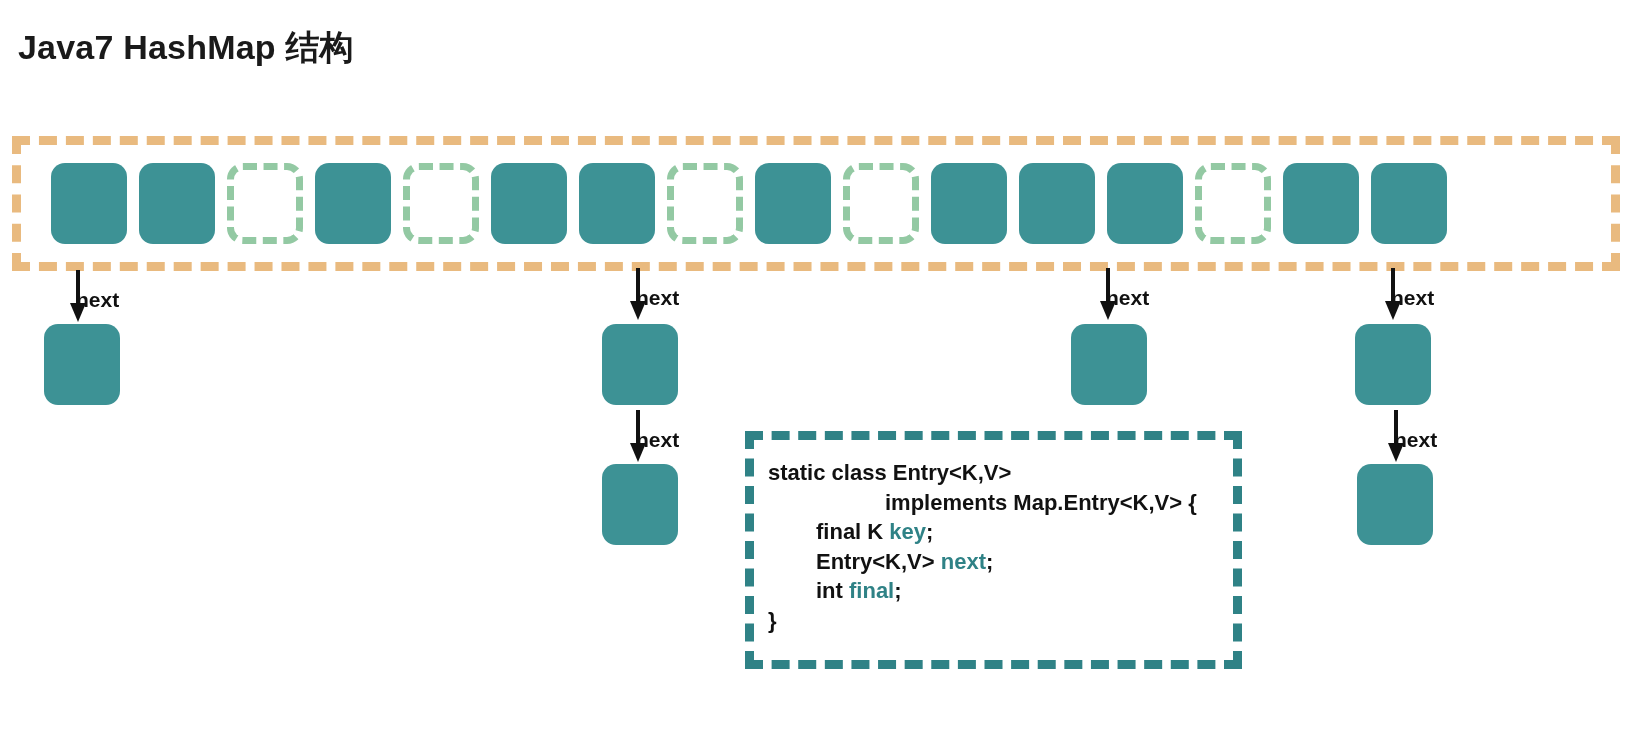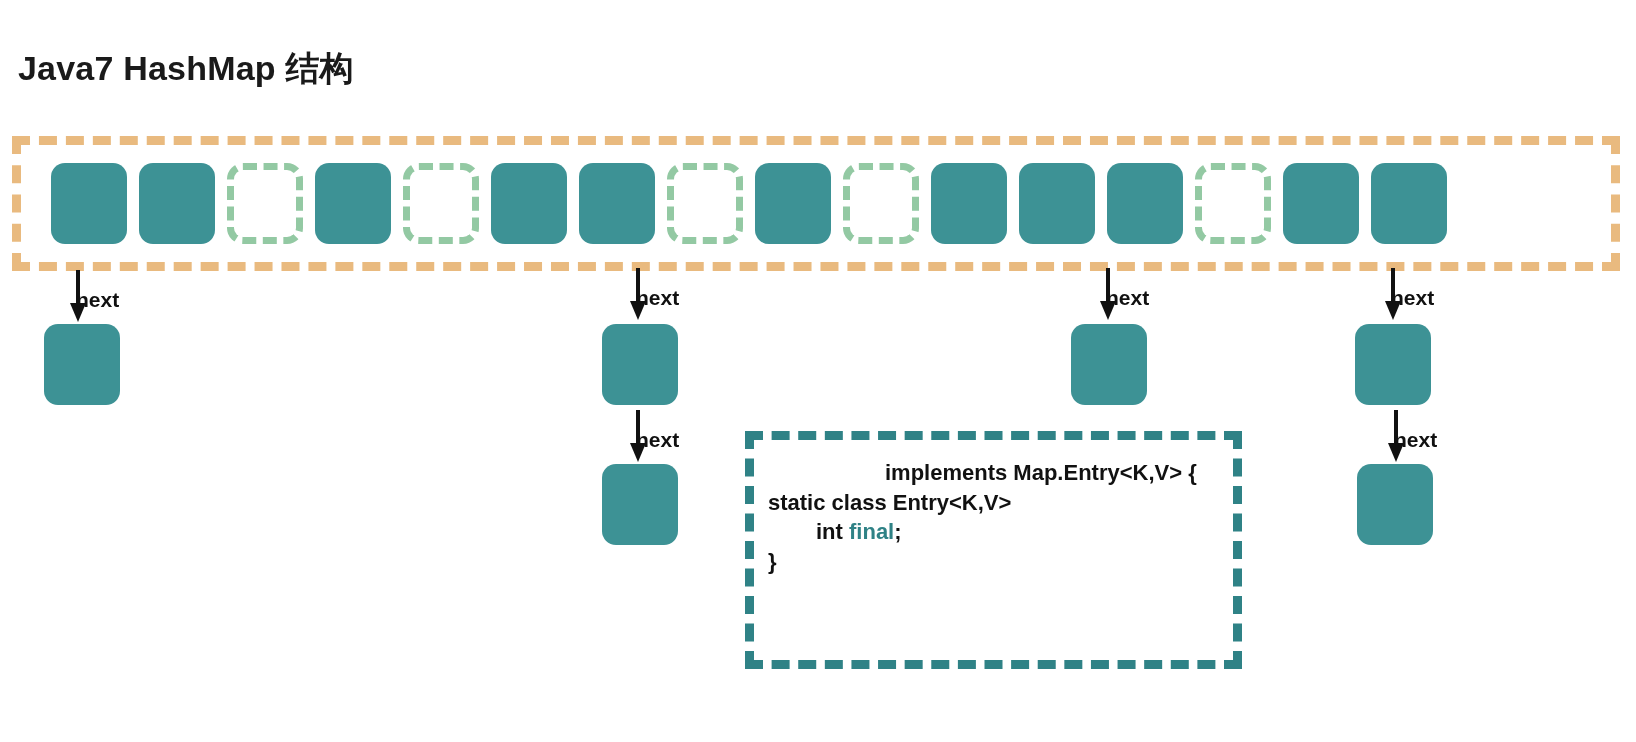--- a/index.html
+++ b/index.html
@@ -12,21 +12,21 @@
     height: 742px;
     position: relative;
     overflow: hidden;
     font-family: "Liberation Sans", "DejaVu Sans", sans-serif;
   }
 
   
   #page-title {
     position: absolute;
     left: 18px;
-    top: 46px;
+    top: 25px;
     font-size: 34px;
     font-weight: bold;
     color: #1a1a1a;
     letter-spacing: 0.2px;
     white-space: nowrap;
   }
 
   
   #bucket-array {
     position: absolute;
@@ -188,23 +188,25 @@
 <div class="arrow" style="left:1380px; top:410px;">
   <svg width="44" height="52" viewBox="0 0 44 52" xmlns="http://www.w3.org/2000/svg">
     <line x1="16" y1="0" x2="16" y2="38" stroke="#111111" stroke-width="4"></line>
     <polygon points="16,52 8,33 24,33" fill="#111111"></polygon>
   </svg>
   <span class="arrow-label">next</span>
 </div>
 <div class="node" style="left:1357px; top:464px;"></div>
 
 <div id="entry-code-box">
+  <div class="code-line">static class Entry&lt;K,V&gt;</div>
+
   <div class="code-line indent-2">implements Map.Entry&lt;K,V&gt; {</div>
 
-  <div class="code-line">static class Entry&lt;K,V&gt;</div>
-
-
-
+  <div class="code-line indent-1"><span>final K </span><span class="kw-teal">key</span><span>;</span></div>
+
+
+  <div class="code-line indent-1"><span>Entry&lt;K,V&gt; </span><span class="kw-teal">next</span><span>;</span></div>
 
   <div class="code-line indent-1"><span>int </span><span class="kw-teal">final</span><span>;</span></div>
 
   <div class="code-line">}</div>
 </div>
 
 </body></html>

